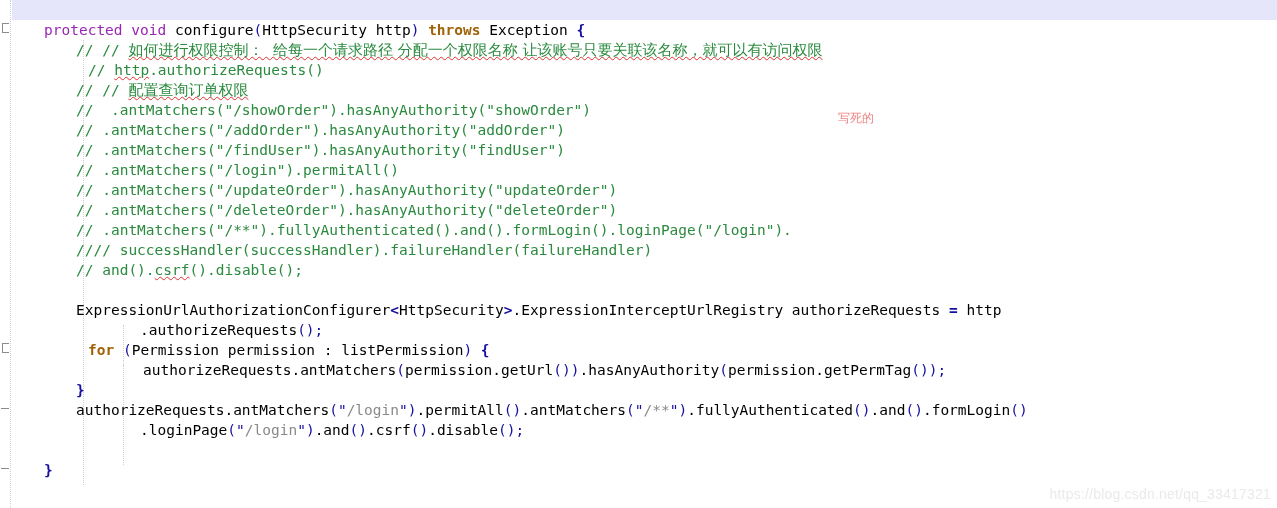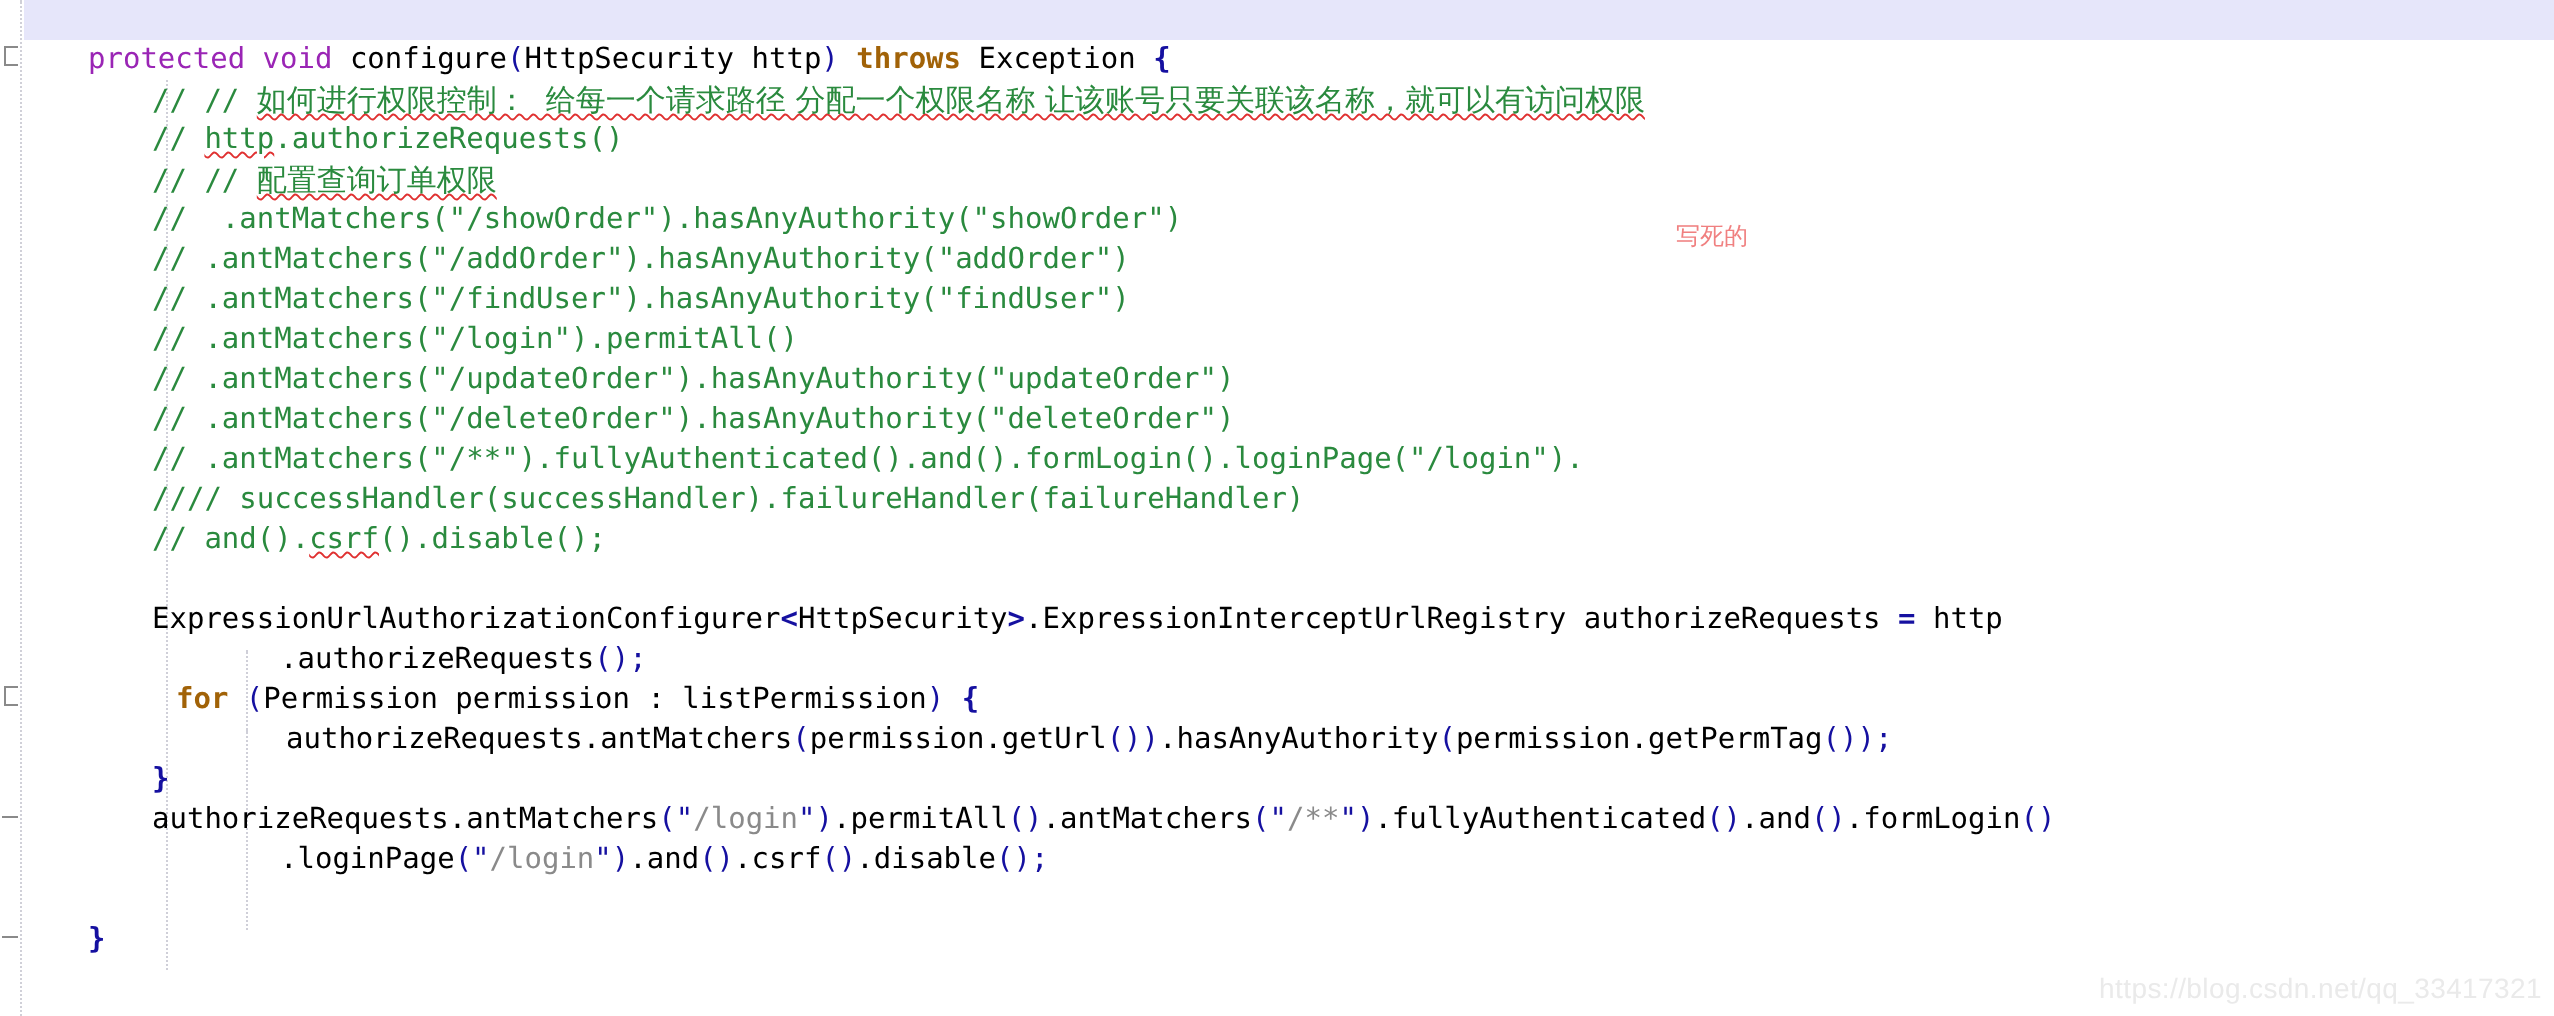--- a/index.html
+++ b/index.html
@@ -129,21 +129,21 @@
     <div class="fold-dash" style="top:468px;"></div>
   </div>
 
   <div class="indent-guide" style="left:83px;  top:40px;  height:445px;"></div>
   <div class="indent-guide" style="left:123px; top:325px; height:140px;"></div>
   <div class="indent-guide" style="left:123px; top:365px; height:100px;"></div>
 
   <div class="code-area">
       <div class="line" style="top: 20px; left: 44px;"><span class="kw">protected void </span><span class="id">configure</span><span class="pl">(</span><span class="id">HttpSecurity http</span><span class="pl">)</span><span class="kwb"> throws </span><span class="id">Exception </span><span class="pun">{</span></div>
       <div class="line" style="top: 40px; left: 76px;"><span class="cm">// // </span><span class="cm sq cjk">如何进行权限控制：  给每一个请求路径 分配一个权限名称 让该账号只要关联该名称，就可以有访问权限</span></div>
-      <div class="line" style="top: 60px; left: 76px;"><span class="cm">// </span><span class="cm sq">http</span><span class="cm">.authorizeRequests()</span></div>
+      <div class="line" style="top: 60px; left: 88px;"><span class="cm">// </span><span class="cm sq">http</span><span class="cm">.authorizeRequests()</span></div>
       <div class="line" style="top: 80px; left: 76px;"><span class="cm">// // </span><span class="cm sq cjk">配置查询订单权限</span></div>
       <div class="line" style="top: 100px; left: 76px;"><span class="cm">//  .antMatchers("/showOrder").hasAnyAuthority("showOrder")</span></div>
       <div class="line" style="top: 120px; left: 76px;"><span class="cm">// .antMatchers("/addOrder").hasAnyAuthority("addOrder")</span></div>
       <div class="line" style="top: 140px; left: 76px;"><span class="cm">// .antMatchers("/findUser").hasAnyAuthority("findUser")</span></div>
       <div class="line" style="top: 160px; left: 76px;"><span class="cm">// .antMatchers("/login").permitAll()</span></div>
       <div class="line" style="top: 180px; left: 76px;"><span class="cm">// .antMatchers("/updateOrder").hasAnyAuthority("updateOrder")</span></div>
       <div class="line" style="top: 200px; left: 76px;"><span class="cm">// .antMatchers("/deleteOrder").hasAnyAuthority("deleteOrder")</span></div>
       <div class="line" style="top: 220px; left: 76px;"><span class="cm">// .antMatchers("/**").fullyAuthenticated().and().formLogin().loginPage("/login").</span></div>
       <div class="line" style="top: 240px; left: 76px;"><span class="cm">//// successHandler(successHandler).failureHandler(failureHandler)</span></div>
       <div class="line" style="top: 260px; left: 76px;"><span class="cm">// and().</span><span class="cm sq">csrf</span><span class="cm">().disable();</span></div>

